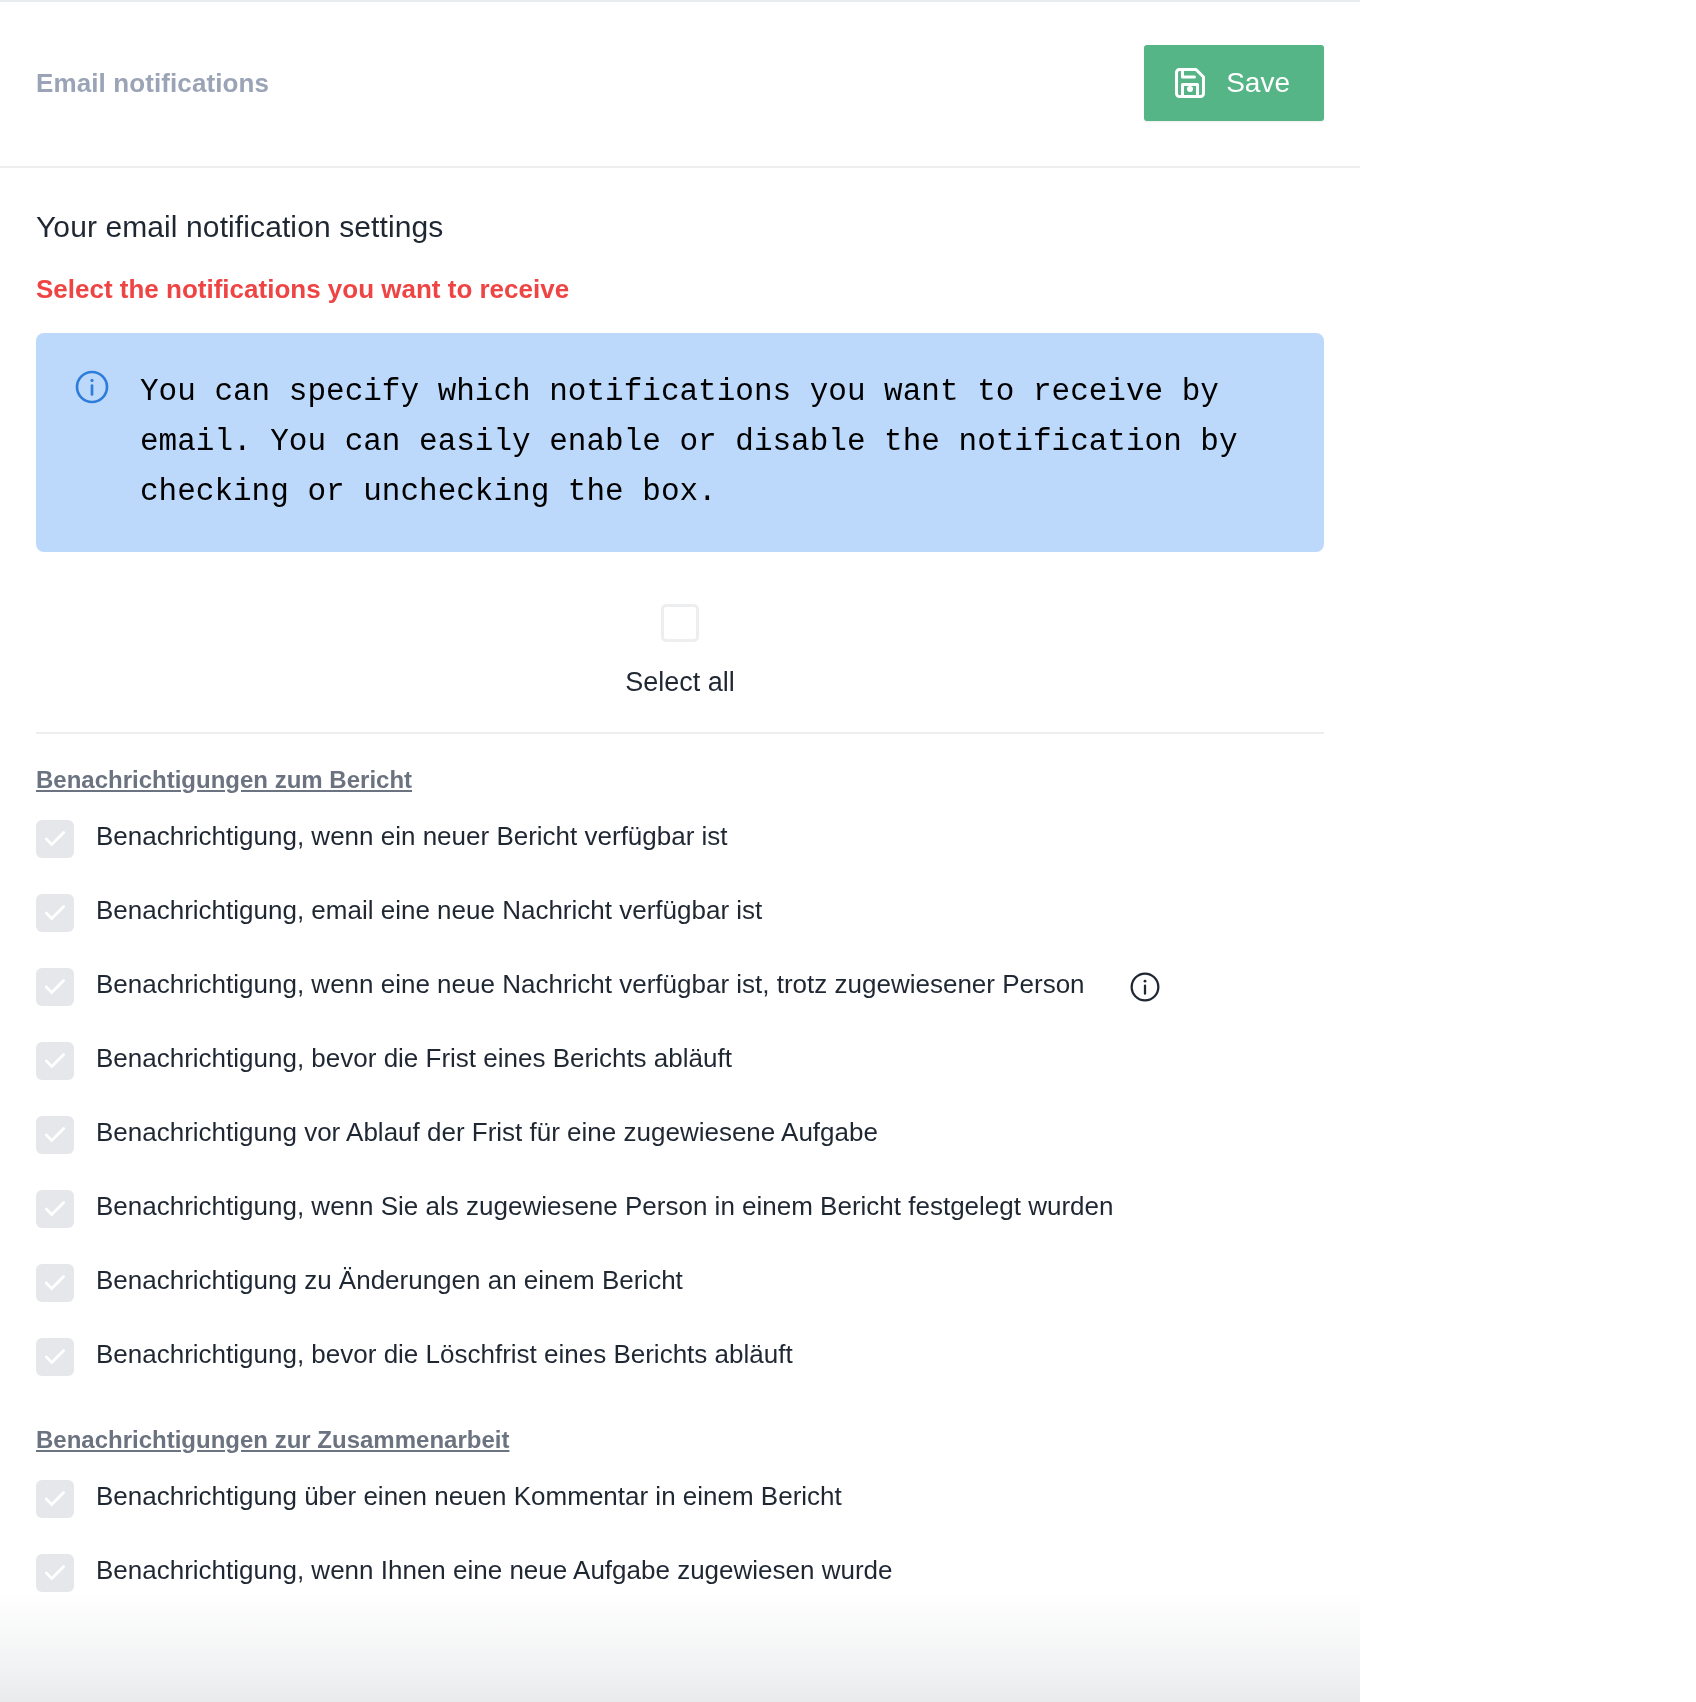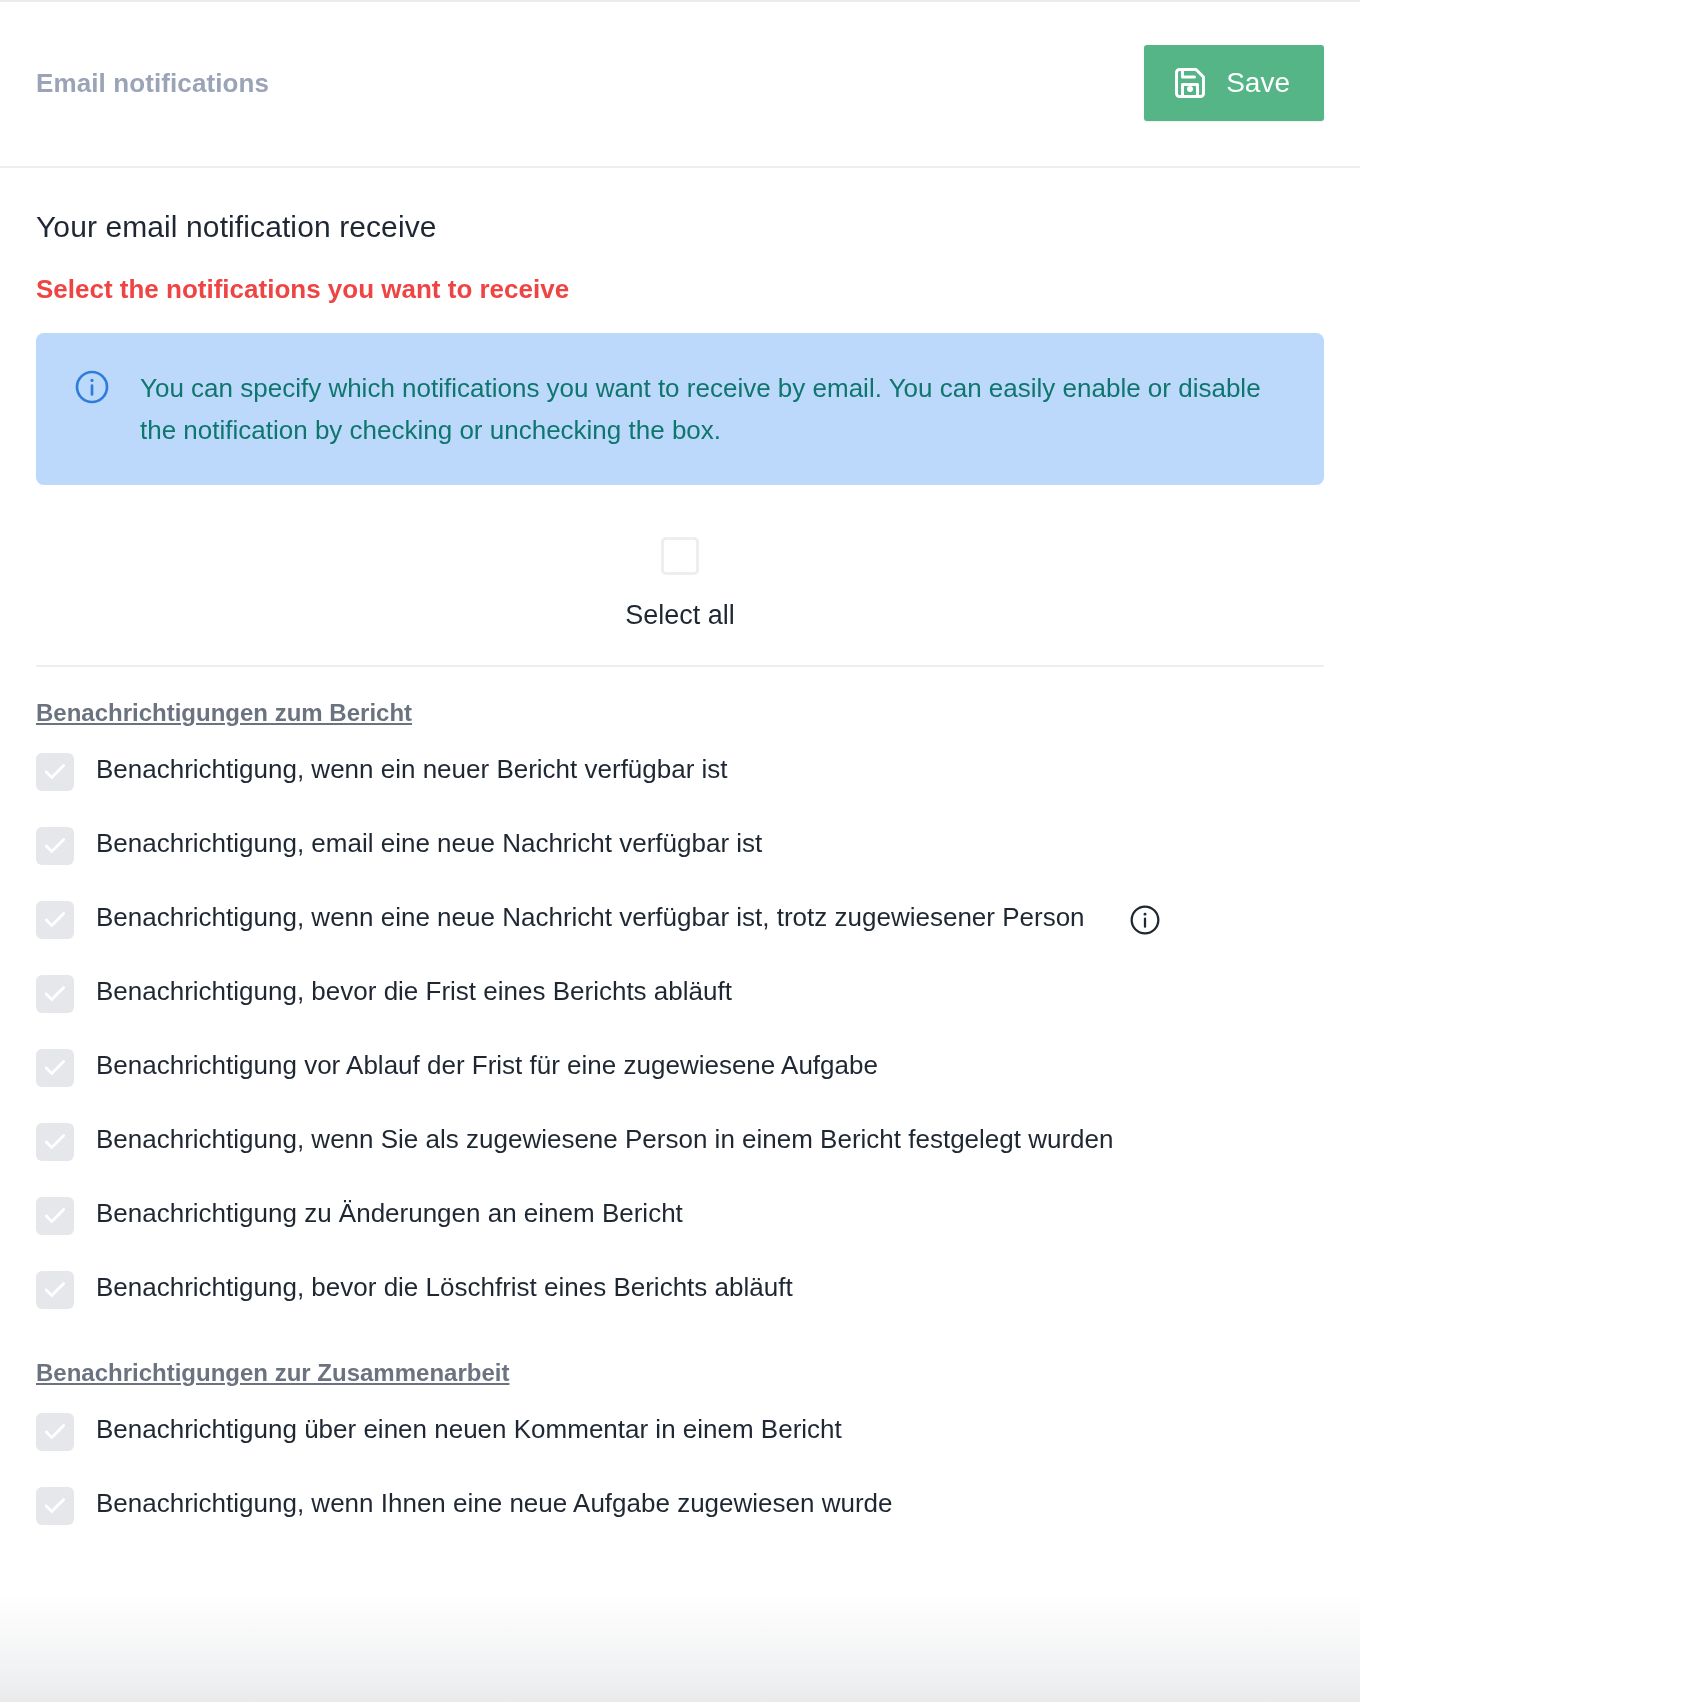--- a/index.html
+++ b/index.html
@@ -84,24 +84,25 @@
     align-items: flex-start;
     gap: 30px;
     padding: 34px 30px 34px 38px;
     margin-bottom: 34px;
   }
   .info-banner .info-icon {
     flex: 0 0 auto;
     margin-top: 2px;
   }
   .info-banner .info-text {
-    font-size: 26px;
+    font-size: 31px;
     line-height: 1.62;
-    color: #0f766e;
+    color: #000000;
     max-width: 1400px;
+    font-family: Liberation Mono, monospace;
   }
 
   
   .select-all-row {
     display: flex;
     align-items: center;
     gap: 25px;
     padding: 18px 0 22px 0;
     margin-bottom: 12px;
     flex-direction: column;
@@ -190,21 +191,21 @@
           <path d="M7 3v5h8"></path>
           <circle cx="12" cy="16" r="2" fill="#ffffff" stroke="none"></circle>
         </svg>
       </span>
       <span class="save-label">Save</span>
     </button>
   </div>
 
   <div class="body">
 
-    <div class="section-title">Your email notification receive</div>
+    <div class="section-title">Your email notification settings</div>
 
     <div class="section-subtitle">Select the notifications you want to receive</div>
 
     <div class="info-banner">
       <span class="info-icon">
         <svg width="36" height="36" viewBox="0 0 24 24" fill="none" stroke="#2f7ddb" stroke-width="1.8">
           <circle cx="12" cy="12" r="10"></circle>
           <line x1="12" y1="11" x2="12" y2="17" stroke-linecap="round"></line>
           <circle cx="12" cy="7.6" r="1.05" fill="#2f7ddb" stroke="none"></circle>
         </svg>

